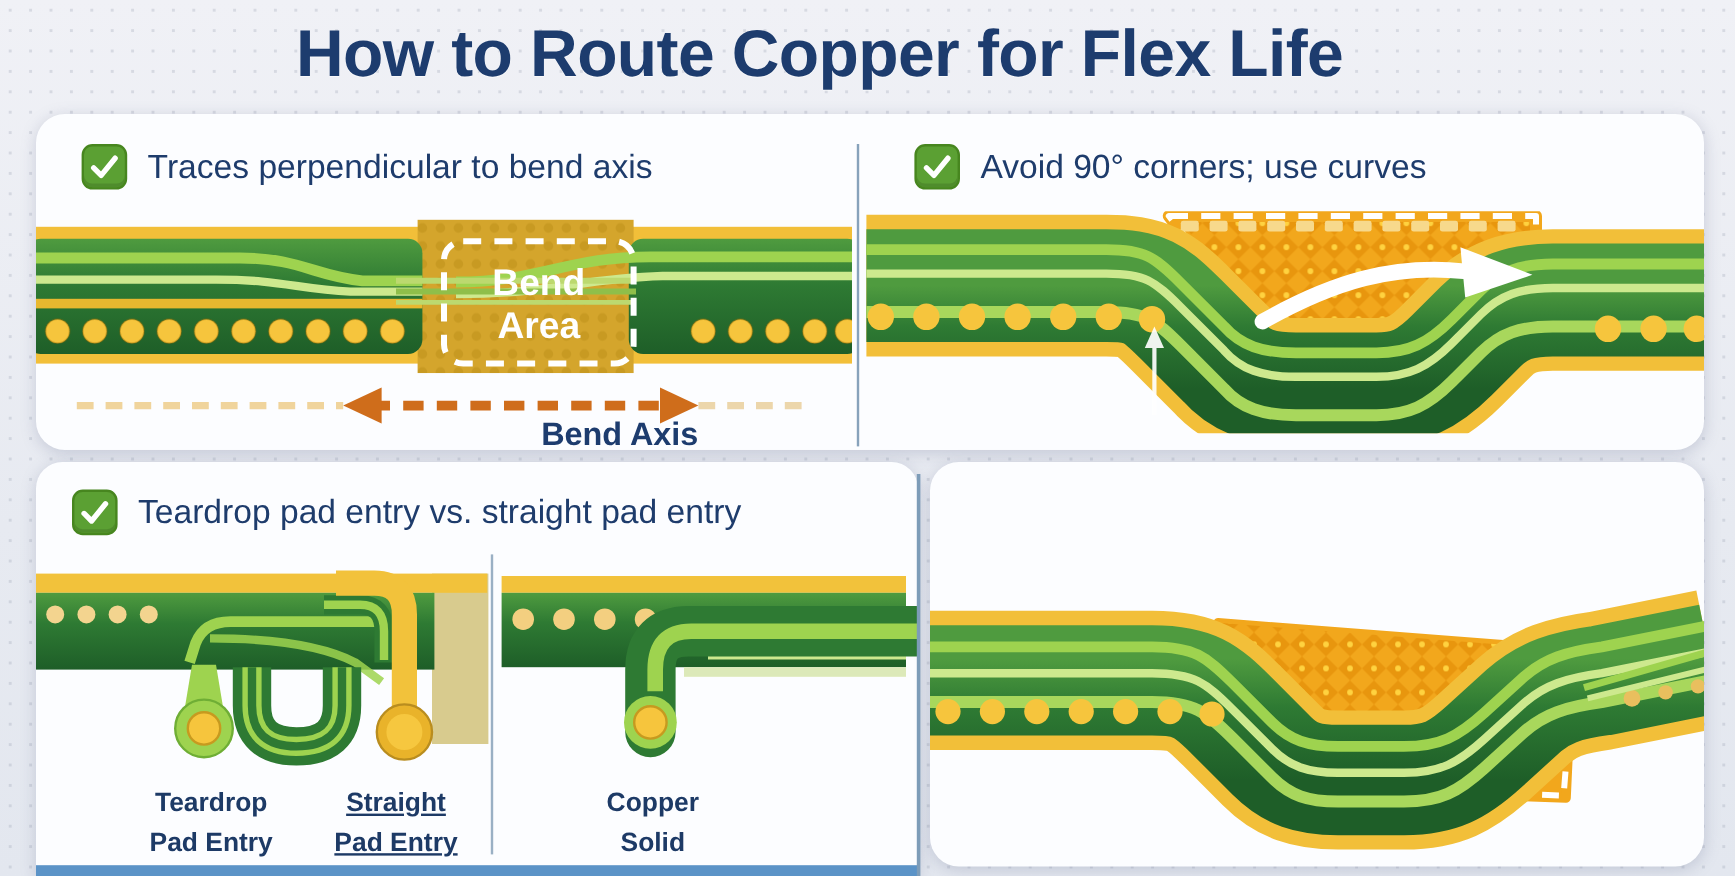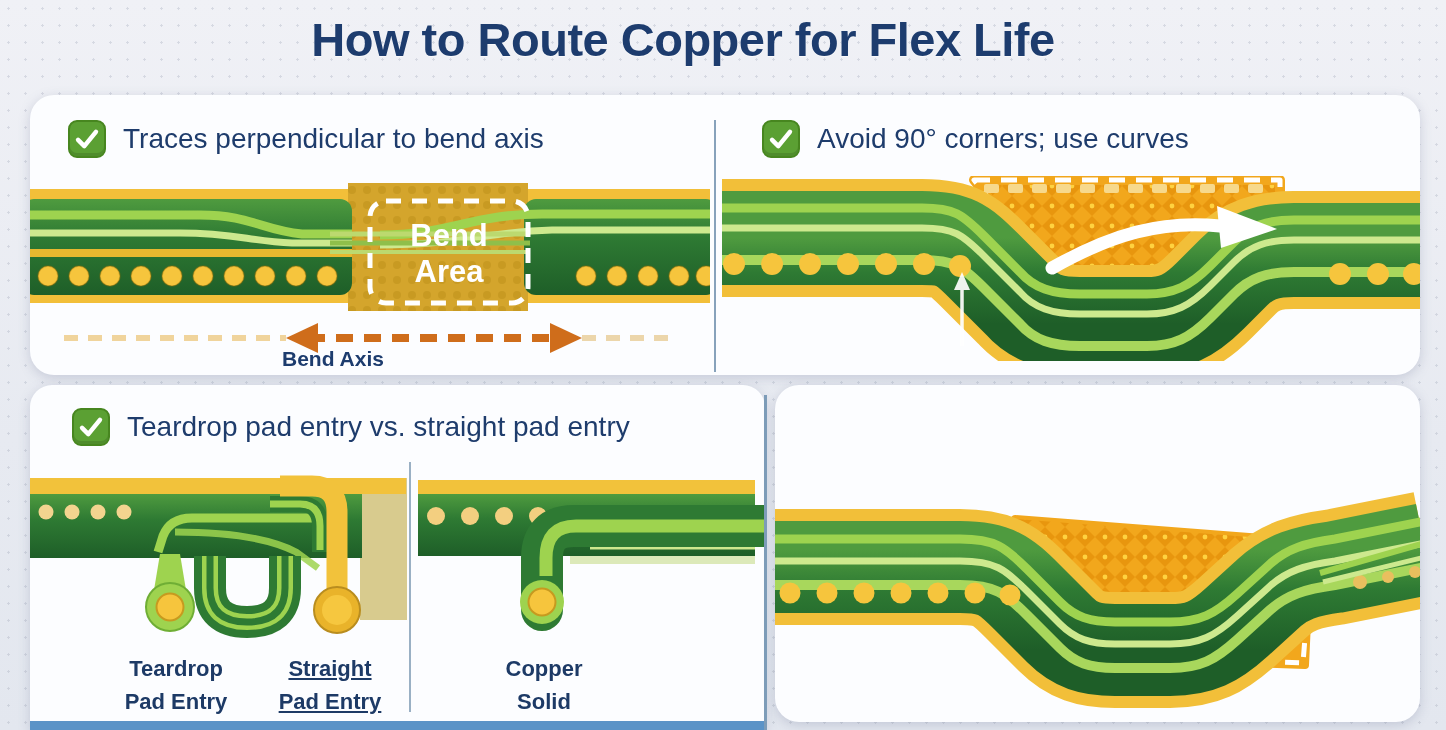--- a/index.html
+++ b/index.html
@@ -3,37 +3,37 @@
 <meta charset="utf-8">
 <style>
   html,body{margin:0;padding:0;}
   body{font-family:"Liberation Sans",sans-serif;}
   .page{position:relative;width:1446px;height:730px;overflow:hidden;
     background-color:#eaecf2;
     background-image:radial-gradient(rgba(150,158,175,.28) 1.3px, transparent 1.4px),
                      linear-gradient(180deg,#f0f1f6 0%,#e7eaf1 60%,#e3e7ef 100%);
     background-size:17px 17px,100% 100%;}
   .title{position:absolute;top:12px;left:0;width:100%;box-sizing:border-box;padding-right:80px;
-    text-align:center;font-size:47px;font-weight:bold;color:#1d3c6e;letter-spacing:-.5px;
+    text-align:center;font-size:55px;font-weight:bold;color:#1d3c6e;letter-spacing:-.5px;
     text-shadow:0 1px 0 rgba(255,255,255,.6);}
   .panel{position:absolute;background:#fcfdff;border-radius:24px;
     box-shadow:0 3px 12px rgba(110,120,150,.28);}
   #panel-top{left:30px;top:95px;width:1390px;height:280px;}
   #panel-bl{left:30px;top:385px;width:735px;height:345px;border-radius:22px 22px 0 0;overflow:hidden;}
   #panel-br{left:775px;top:385px;width:645px;height:337px;}
   .vline{position:absolute;background:#87a2bb;}
   .hdr{position:absolute;display:flex;align-items:flex-start;gap:17px;}
   .hdr-text{font-size:28px;font-weight:normal;color:#1e3c6c;line-height:38px;}
   .check{flex:0 0 auto;width:38px;height:38px;border-radius:9px;background:#5ba033;
     border:2px solid #47861f;box-sizing:border-box;display:flex;align-items:center;justify-content:center;
     box-shadow:inset 0 -3px 0 rgba(0,0,0,.12);}
   .caption{position:absolute;width:200px;text-align:center;font-size:22px;font-weight:bold;
     color:#1d3a66;line-height:33px;}
-  .axis-label{position:absolute;left:282px;top:347px;width:300px;text-align:left;
-    font-size:21px;font-weight:bold;color:#1d3c6e;}
+  .axis-label{position:absolute;left:282px;top:347px;width:300px;text-align:right;
+    font-size:27px;font-weight:bold;color:#1d3c6e;}
   .bluebar{position:absolute;left:0;bottom:0;width:100%;height:9px;background:#5b93c7;}
   svg{position:absolute;display:block;}
   svg text{font-family:"Liberation Sans",sans-serif;}
 </style>
 </head>
 <body>
 
 <div class="page">
 
   <div class="title">How to Route Copper for Flex Life</div>
@@ -183,21 +183,21 @@
       <line x1="240" y1="170" x2="240" y2="110" stroke="#ffffff" stroke-width="3.5"></line>
       <polygon points="232,114 248,114 240,96" fill="#ffffff"></polygon>
     </g>
   </svg>
 
   <div class="panel" id="panel-bl">
     <div class="bluebar"></div>
   </div>
   <div class="vline" style="left:409px;top:462px;width:2px;height:250px;background:#9ab0c4;"></div>
 
-  <div class="hdr" style="left:72px;top:408px;width:660px;">
+  <div class="hdr" style="left:60px;top:408px;width:660px;">
     <span class="check">
       <svg width="38" height="38" viewBox="0 0 38 38" style="position:static">
           <polyline points="9,20 16,27 29,11" fill="none" stroke="#fff" stroke-width="5" stroke-linecap="round" stroke-linejoin="round"></polyline>
         </svg>
     </span>
     <span class="hdr-text">Teardrop pad entry vs. straight pad entry</span>
   </div>
 
   <svg style="left:30px;top:472px;" width="735" height="178" viewBox="0 0 735 178">
     <defs>

